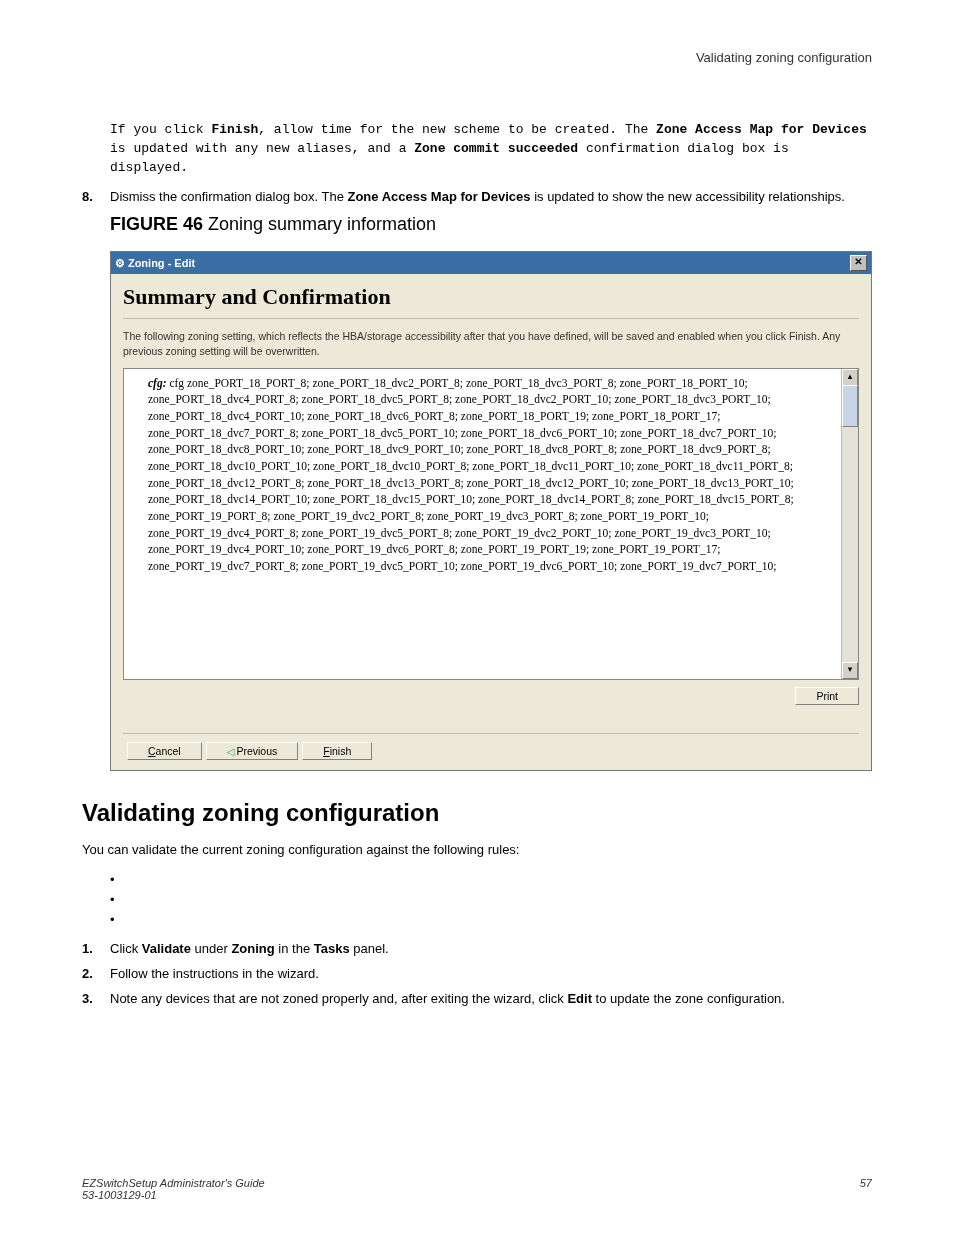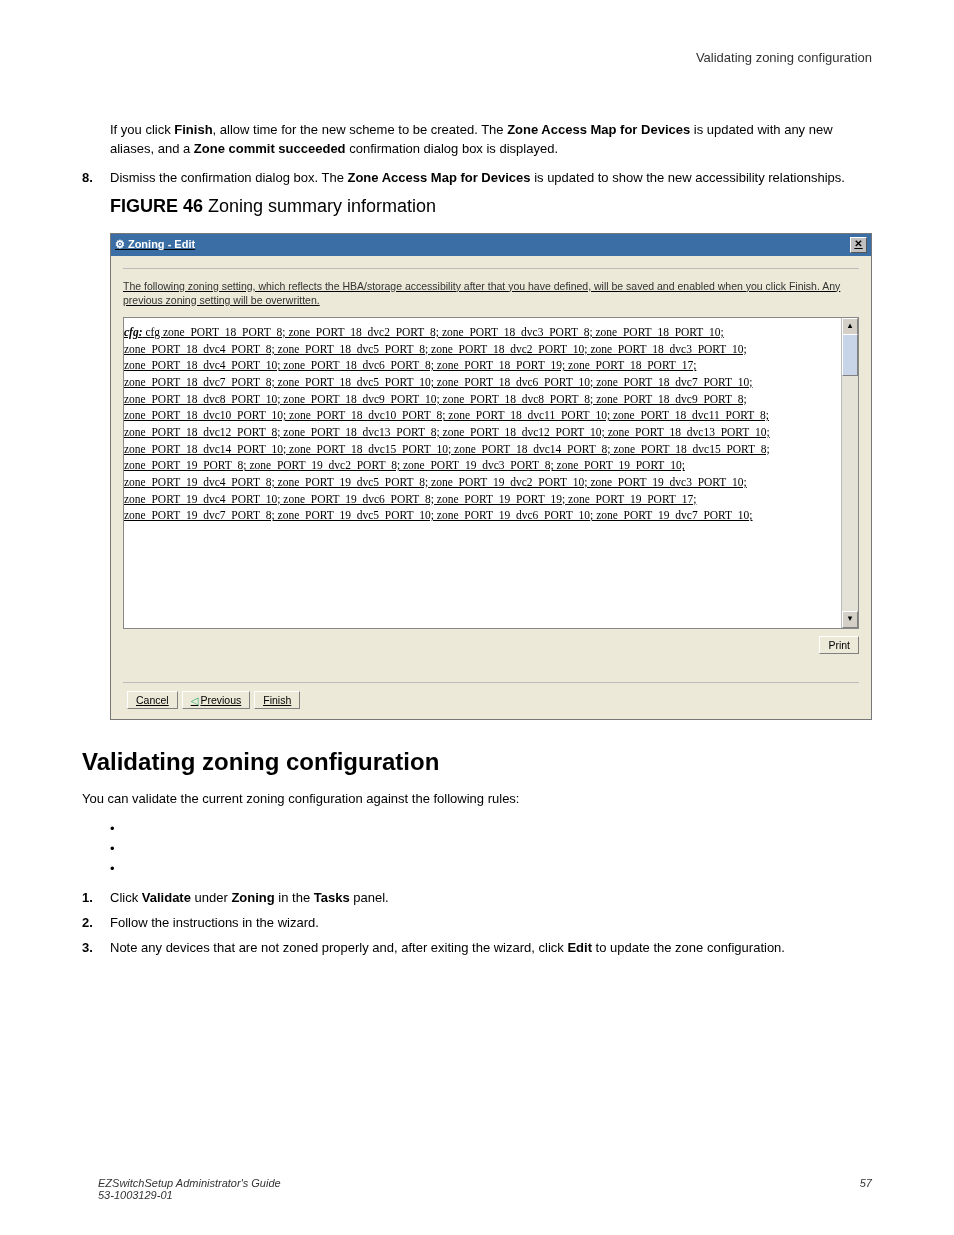--- a/index.html
+++ b/index.html
@@ -19,21 +19,21 @@
     text-align: right;
     font-size: 13px;
     color: #333;
     margin-bottom: 56px;
   }
   .body-text {
     font-size: 13px;
     line-height: 1.45;
     margin: 0 0 10px 0;
   }
-  .indent-block { margin-left: 28px; }
+  .indent-block { margin-left: 28px; font-family: Liberation Mono, monospace; }
   .ol-num {
     display: flex;
     font-size: 13px;
     line-height: 1.45;
     margin: 0 0 6px 0;
   }
   .ol-num .num {
     width: 28px;
     flex: 0 0 28px;
     font-weight: bold;
@@ -43,21 +43,20 @@
     font-size: 18px;
     margin: 8px 0 10px 28px;
   }
   .fig-caption b { font-weight: bold; }
   .figure {
     margin: 16px 0 20px 28px;
     border: 1px solid #777;
     background: #14b8a6;
     font-family: Tahoma, Arial, sans-serif;
     box-shadow: 0 0 0 1px #bbb inset;
-    text-decoration: underline;
   }
   .fig-titlebar {
     background: linear-gradient(#3b6ea5, #3b6ea5);
     color: #fff;
     font-size: 11px;
     font-weight: bold;
     padding: 3px 4px;
     display: flex;
     justify-content: space-between;
     align-items: center;
@@ -89,21 +88,21 @@
   }
   .fig-scroll {
     background: #fff;
     border: 1px solid #888;
     height: 298px;
     overflow: hidden;
     position: relative;
     font-family: "Times New Roman", Times, serif;
     font-size: 11.5px;
     line-height: 1.45;
-    padding: 6px 20px 6px 0;
+    padding: 6px 20px 6px 24px;
     color: #000;
   }
   .fig-scrollbar {
     position: absolute; right:0; top:0; bottom:0; width:16px;
     background:#e4e2d6;
     border-left:1px solid #bbb;
     display:flex; flex-direction:column; justify-content:space-between;
   }
   .sb-btn {
     height:15px; background:#d4d0c8;
@@ -112,21 +111,21 @@
   }
   .sb-thumb {
     position:absolute; top:16px; left:0; right:0; height:40px;
     background:#c8d4e8;
     border:1px solid #fff; border-right-color:#808080; border-bottom-color:#808080;
   }
   .fig-actions-right { text-align: right; margin-top: 6px; }
   .fig-btn {
     display:inline-block;
     font-size: 10.5px;
-    padding: 2px 8px;
+    padding: 2px 20px;
     background: #ece9d8;
     border: 1px solid #808080;
     border-top-color:#fff; border-left-color:#fff;
     color:#000;
     margin-left: 4px;
   }
   .fig-footer {
     border-top: 1px solid #bbb;
     margin-top: 28px;
     padding-top: 8px;
@@ -146,21 +145,21 @@
   }
   .bullets {
     font-size: 13px;
     line-height: 1.55;
     margin: 4px 0 10px 28px;
   }
   .bullets .row { display:flex; }
   .bullets .dot { width: 20px; flex:0 0 20px; }
   .footer {
     position: absolute;
-    left: 98px; right: 82px; bottom: 34px;
+    left: 82px; right: 82px; bottom: 34px;
     font-size: 11px;
     font-style: italic;
     color: #333;
     display:flex;
     justify-content: space-between;
   }
 </style>
 </head>
 <body>
 
@@ -183,20 +182,21 @@
   <div class="fig-caption">
     <b>FIGURE 46</b><span> Zoning summary information</span>
   </div>
 
   <div class="figure">
     <div class="fig-titlebar">
       <span>⚙ <span>Zoning - Edit</span></span>
       <span class="fig-close">✕</span>
     </div>
     <div class="fig-inner">
+      <div class="fig-h1">Summary and Confirmation</div>
       <hr class="fig-hr">
       <div class="fig-note">The following zoning setting, which reflects the HBA/storage accessibility after that you have defined, will be saved and enabled when you click Finish. Any previous zoning setting will be overwritten.</div>
 
       <div class="fig-scroll">
         <b><i>cfg:</i></b><span> cfg zone_PORT_18_PORT_8; zone_PORT_18_dvc2_PORT_8; zone_PORT_18_dvc3_PORT_8; zone_PORT_18_PORT_10; zone_PORT_18_dvc4_PORT_8; zone_PORT_18_dvc5_PORT_8; zone_PORT_18_dvc2_PORT_10; zone_PORT_18_dvc3_PORT_10; zone_PORT_18_dvc4_PORT_10; zone_PORT_18_dvc6_PORT_8; zone_PORT_18_PORT_19; zone_PORT_18_PORT_17; zone_PORT_18_dvc7_PORT_8; zone_PORT_18_dvc5_PORT_10; zone_PORT_18_dvc6_PORT_10; zone_PORT_18_dvc7_PORT_10; zone_PORT_18_dvc8_PORT_10; zone_PORT_18_dvc9_PORT_10; zone_PORT_18_dvc8_PORT_8; zone_PORT_18_dvc9_PORT_8; zone_PORT_18_dvc10_PORT_10; zone_PORT_18_dvc10_PORT_8; zone_PORT_18_dvc11_PORT_10; zone_PORT_18_dvc11_PORT_8; zone_PORT_18_dvc12_PORT_8; zone_PORT_18_dvc13_PORT_8; zone_PORT_18_dvc12_PORT_10; zone_PORT_18_dvc13_PORT_10; zone_PORT_18_dvc14_PORT_10; zone_PORT_18_dvc15_PORT_10; zone_PORT_18_dvc14_PORT_8; zone_PORT_18_dvc15_PORT_8; zone_PORT_19_PORT_8; zone_PORT_19_dvc2_PORT_8; zone_PORT_19_dvc3_PORT_8; zone_PORT_19_PORT_10; zone_PORT_19_dvc4_PORT_8; zone_PORT_19_dvc5_PORT_8; zone_PORT_19_dvc2_PORT_10; zone_PORT_19_dvc3_PORT_10; zone_PORT_19_dvc4_PORT_10; zone_PORT_19_dvc6_PORT_8; zone_PORT_19_PORT_19; zone_PORT_19_PORT_17; zone_PORT_19_dvc7_PORT_8; zone_PORT_19_dvc5_PORT_10; zone_PORT_19_dvc6_PORT_10; zone_PORT_19_dvc7_PORT_10;</span>
         <div class="fig-scrollbar">
           <div class="sb-btn">▴</div>
           <div class="sb-thumb"></div>
           <div class="sb-btn">▾</div>
         </div>

